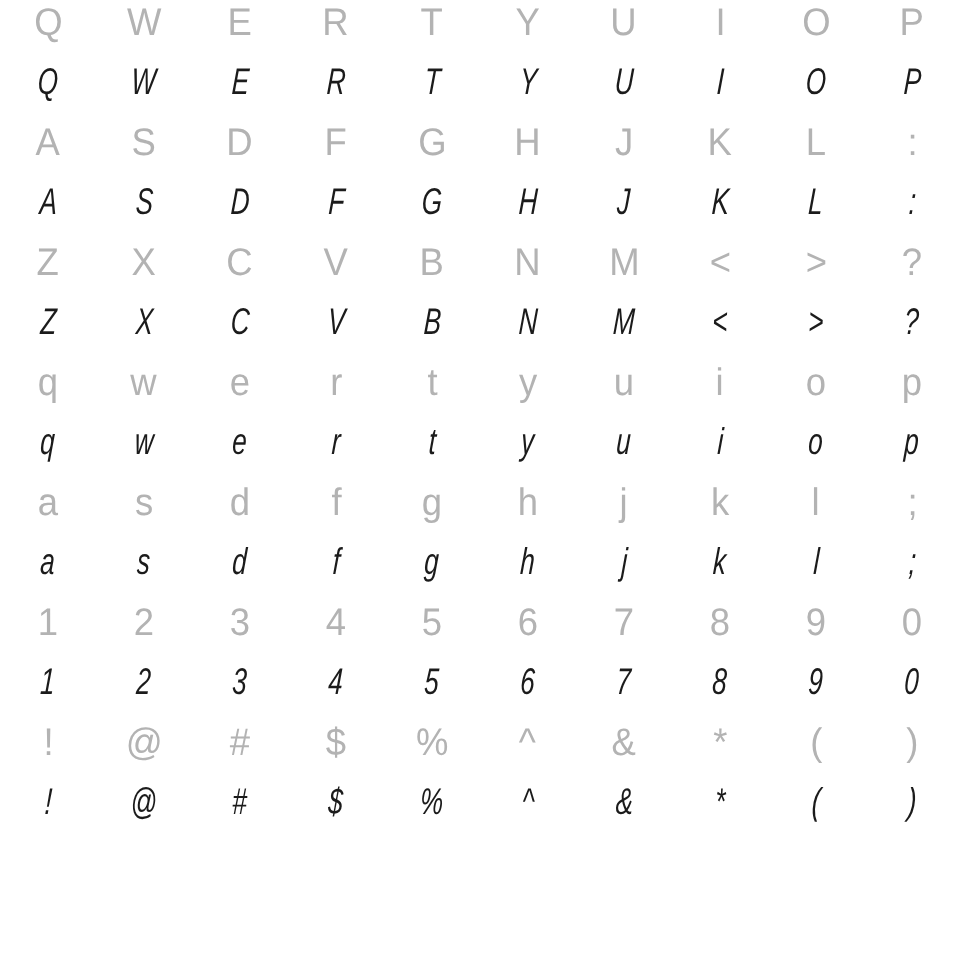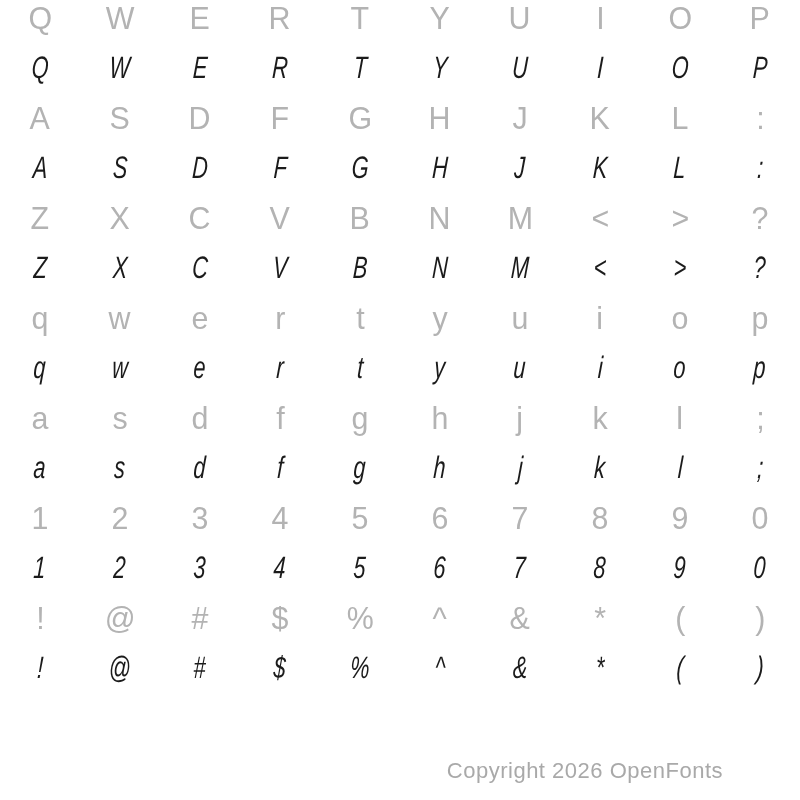--- a/index.html
+++ b/index.html
@@ -513,14 +513,13 @@
           <span class="glyph">*</span>
         </div>
         <div class="glyph-cell">
           <span class="glyph">(</span>
         </div>
         <div class="glyph-cell">
           <span class="glyph">)</span>
         </div>
       </div>
     </div>
-  <div class="footer-copyright">Copyright 2026 OpenFonts</div>
 </div>
 
 </body></html>

